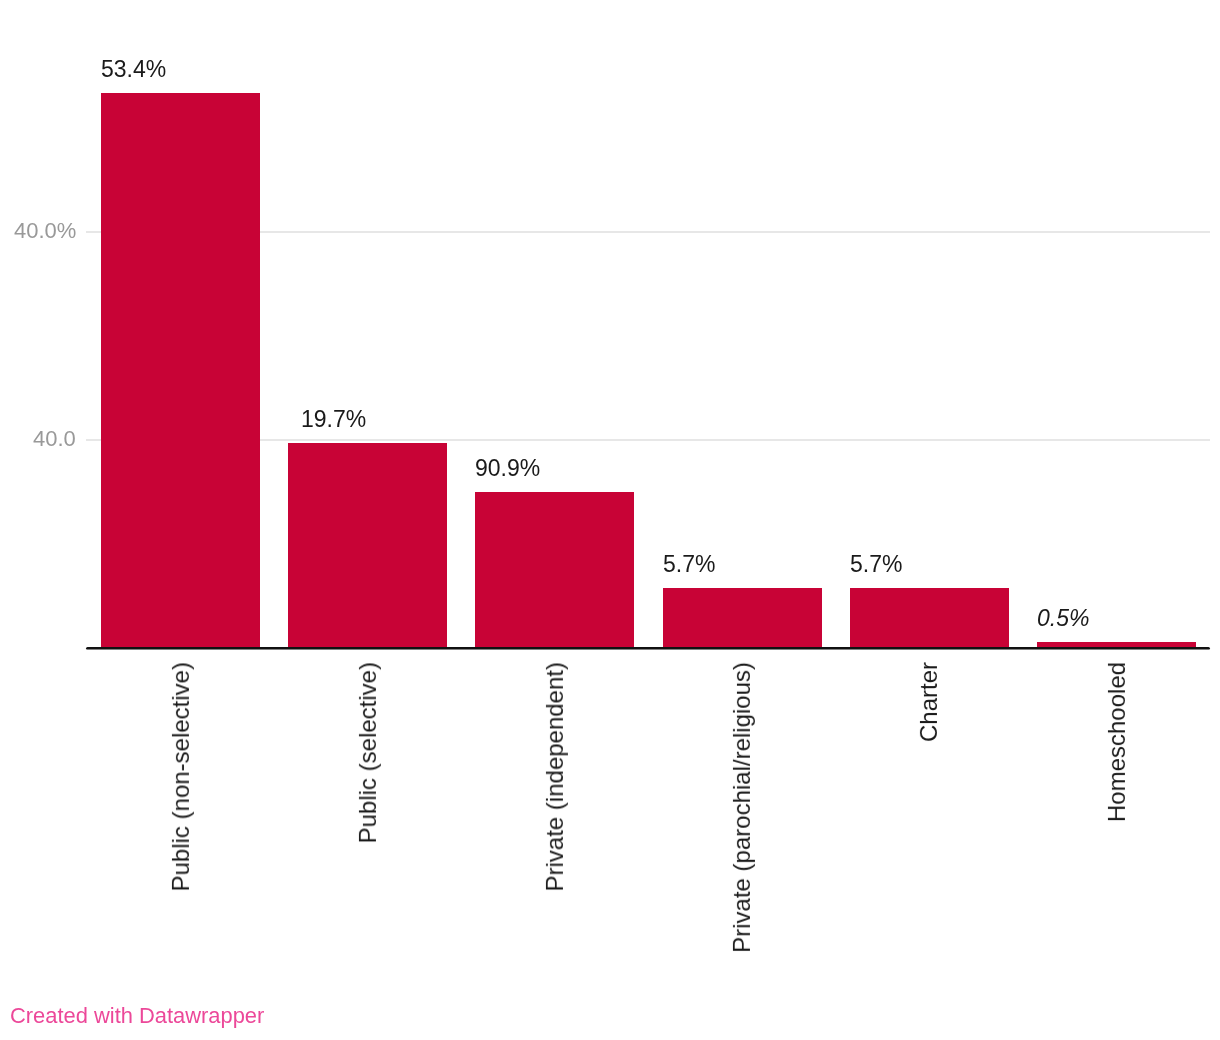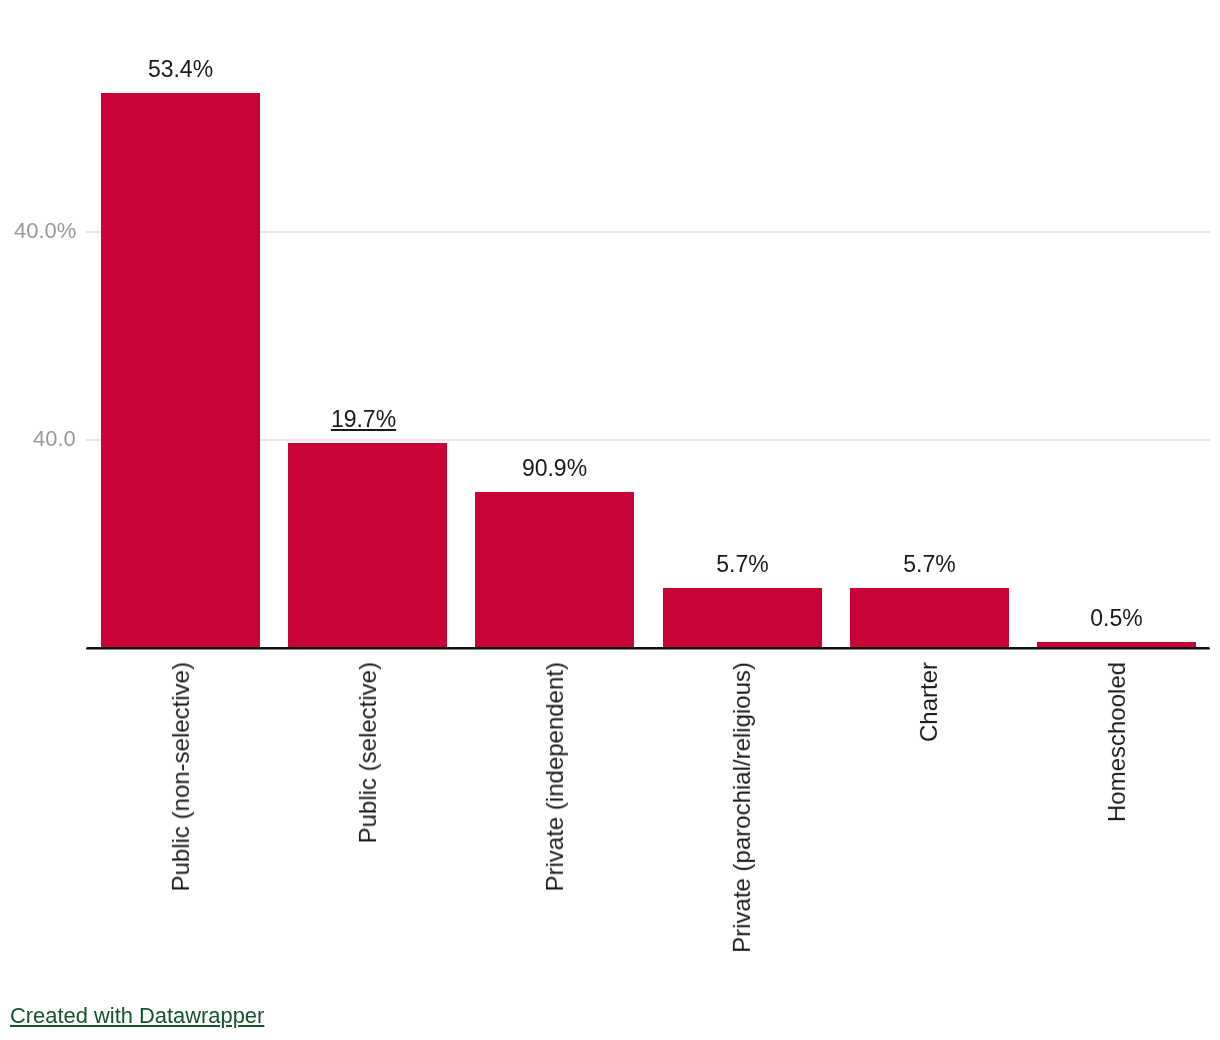--- a/index.html
+++ b/index.html
@@ -17,54 +17,54 @@
          white-space:nowrap;text-align:center;will-change:transform;}
 
   .baseline{position:absolute;left:86px;width:1124px;top:647px;height:3px;border-radius:1.5px;
             background:linear-gradient(to bottom,#111 0%,#111 73%,#b4b4b4 88%,#ffffff 100%);}
 
   
   .bar{position:absolute;background:#c80336;width:159px;}
 
   
   .vlabel{position:absolute;width:159px;color:#1a1a1a;font-size:23px;line-height:22px;
-          white-space:nowrap;text-align:center;will-change:transform;}
+          white-space:nowrap;will-change:transform;}
 
   
   .xlabel{position:absolute;top:662px;color:#1a1a1a;font-size:24px;line-height:1;white-space:nowrap;
           transform-origin:0 0;transform:rotate(-90deg) translate(-100%,-0.5025em) translateZ(0);}
 
   
-  .footer{position:absolute;left:10.2px;top:1004.6px;color:#14532d;font-size:21.9px;line-height:22px;
-          white-space:nowrap;will-change:transform;text-decoration:underline;}
+  .footer{position:absolute;left:10.2px;top:1004.6px;color:#ec4899;font-size:21.9px;line-height:22px;
+          white-space:nowrap;will-change:transform;}
 </style>
 </head>
 <body>
 
 <div id="chart">
 
   <div class="gridline" id="gridline-0" style="top: 438.7px;"></div>
   <div class="gridline" id="gridline-1" style="top: 230.9px;"></div>
 
   <div class="ytick" id="ytick-0" style="top: 428.2px;">40.0</div>
   <div class="ytick" id="ytick-1" style="top: 220.4px;">40.0%</div>
 
   <div class="bar" id="bar-0" style="left: 101px; top: 92.674px; height: 554.826px; width: 159px;"></div>
   <div class="bar" id="bar-1" style="left: 288.2px; top: 442.817px; height: 204.683px; width: 159px;"></div>
   <div class="bar" id="bar-2" style="left: 475.4px; top: 491.65px; height: 155.85px; width: 159px;"></div>
   <div class="bar" id="bar-3" style="left: 662.6px; top: 588.277px; height: 59.223px; width: 159px;"></div>
   <div class="bar" id="bar-4" style="left: 849.8px; top: 588.277px; height: 59.223px; width: 159px;"></div>
   <div class="bar" id="bar-5" style="left: 1037px; top: 642.305px; height: 5.195px; width: 159px;"></div>
 
   <div class="vlabel" id="vlabel-0" style="left: 101px; top: 57.674px; width: 159px;">53.4%</div>
-  <div class="vlabel" id="vlabel-1" style="left: 284px; top: 407.817px; width: 159px; text-decoration: underline;">19.7%</div>
+  <div class="vlabel" id="vlabel-1" style="left: 301px; top: 407.817px; width: 159px;">19.7%</div>
   <div class="vlabel" id="vlabel-2" style="left: 475.4px; top: 456.65px; width: 159px;">90.9%</div>
   <div class="vlabel" id="vlabel-3" style="left: 662.6px; top: 553.277px; width: 159px;">5.7%</div>
   <div class="vlabel" id="vlabel-4" style="left: 849.8px; top: 553.277px; width: 159px;">5.7%</div>
-  <div class="vlabel" id="vlabel-5" style="left: 1037px; top: 607.305px; width: 159px;">0.5%</div>
+  <div class="vlabel" id="vlabel-5" style="left: 1037px; top: 607.305px; width: 159px; font-style: italic;">0.5%</div>
 
   <div class="baseline"></div>
 
   <div class="xlabel" id="xlabel-0" style="left: 180.5px; top: 662px;">Public (non-selective)</div>
   <div class="xlabel" id="xlabel-1" style="left: 367.7px; top: 662px;">Public (selective)</div>
   <div class="xlabel" id="xlabel-2" style="left: 554.9px; top: 662px;">Private (independent)</div>
   <div class="xlabel" id="xlabel-3" style="left: 742.1px; top: 662px;">Private (parochial/religious)</div>
   <div class="xlabel" id="xlabel-4" style="left: 929.3px; top: 662px;">Charter</div>
   <div class="xlabel" id="xlabel-5" style="left: 1116.5px; top: 662px;">Homeschooled</div>
 

